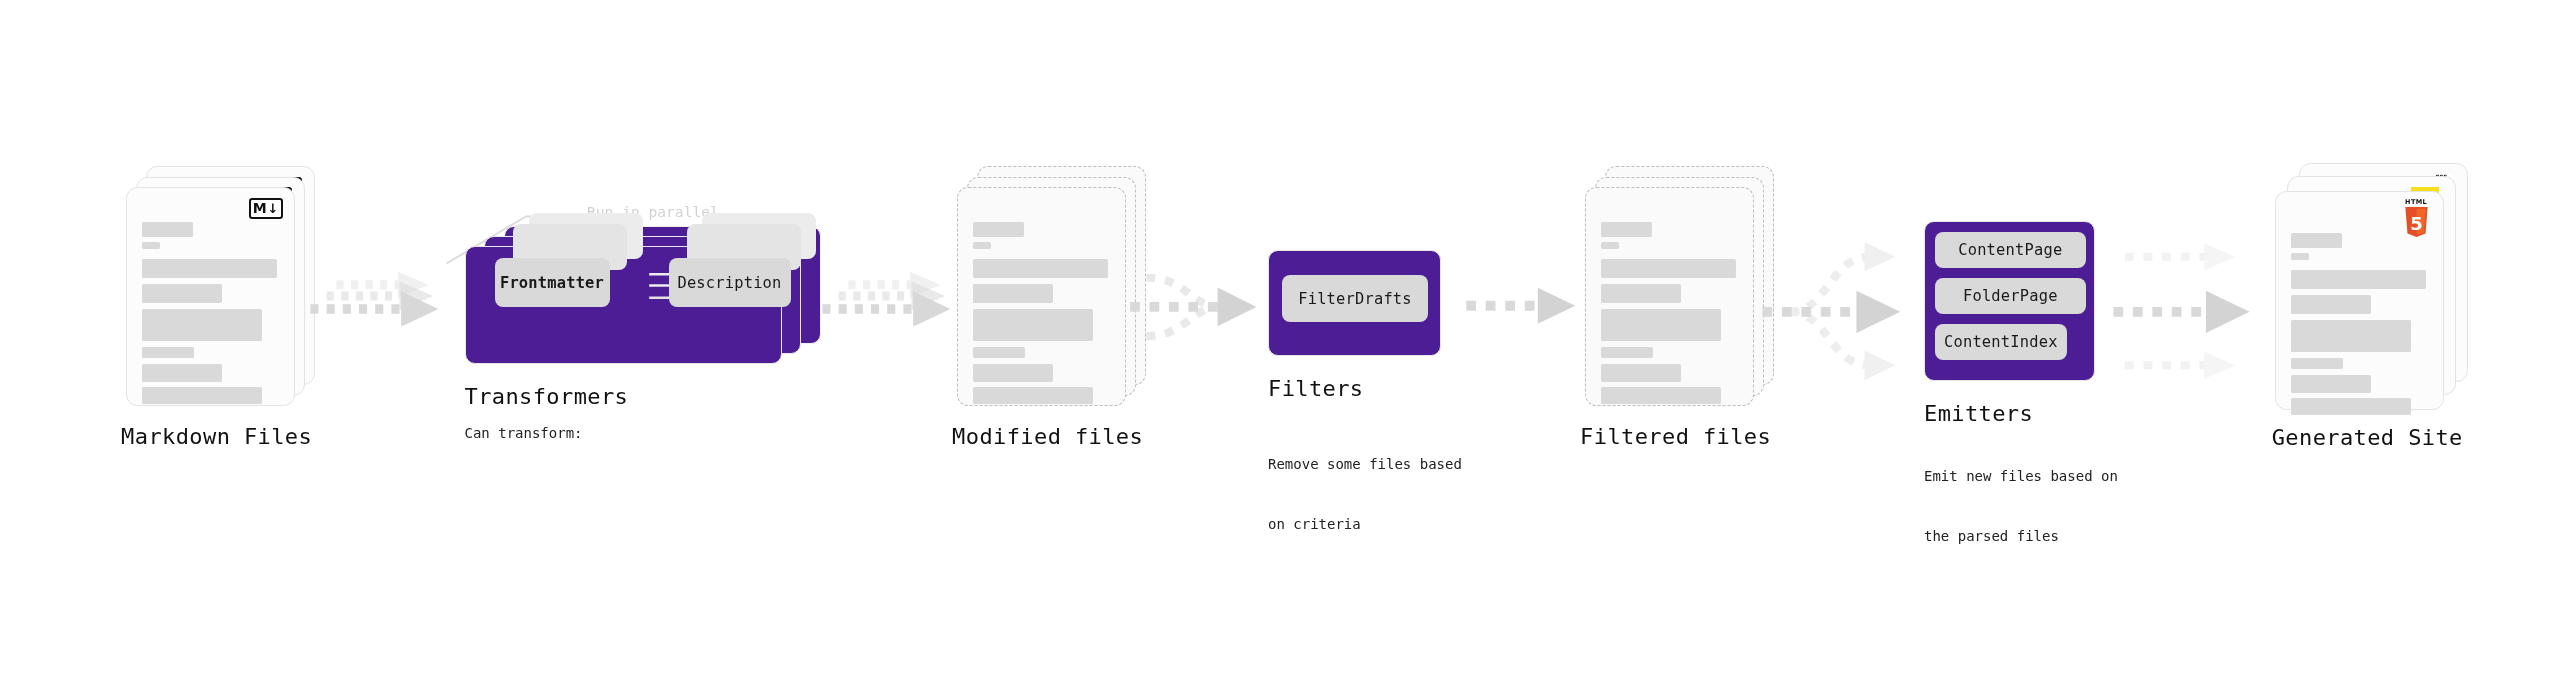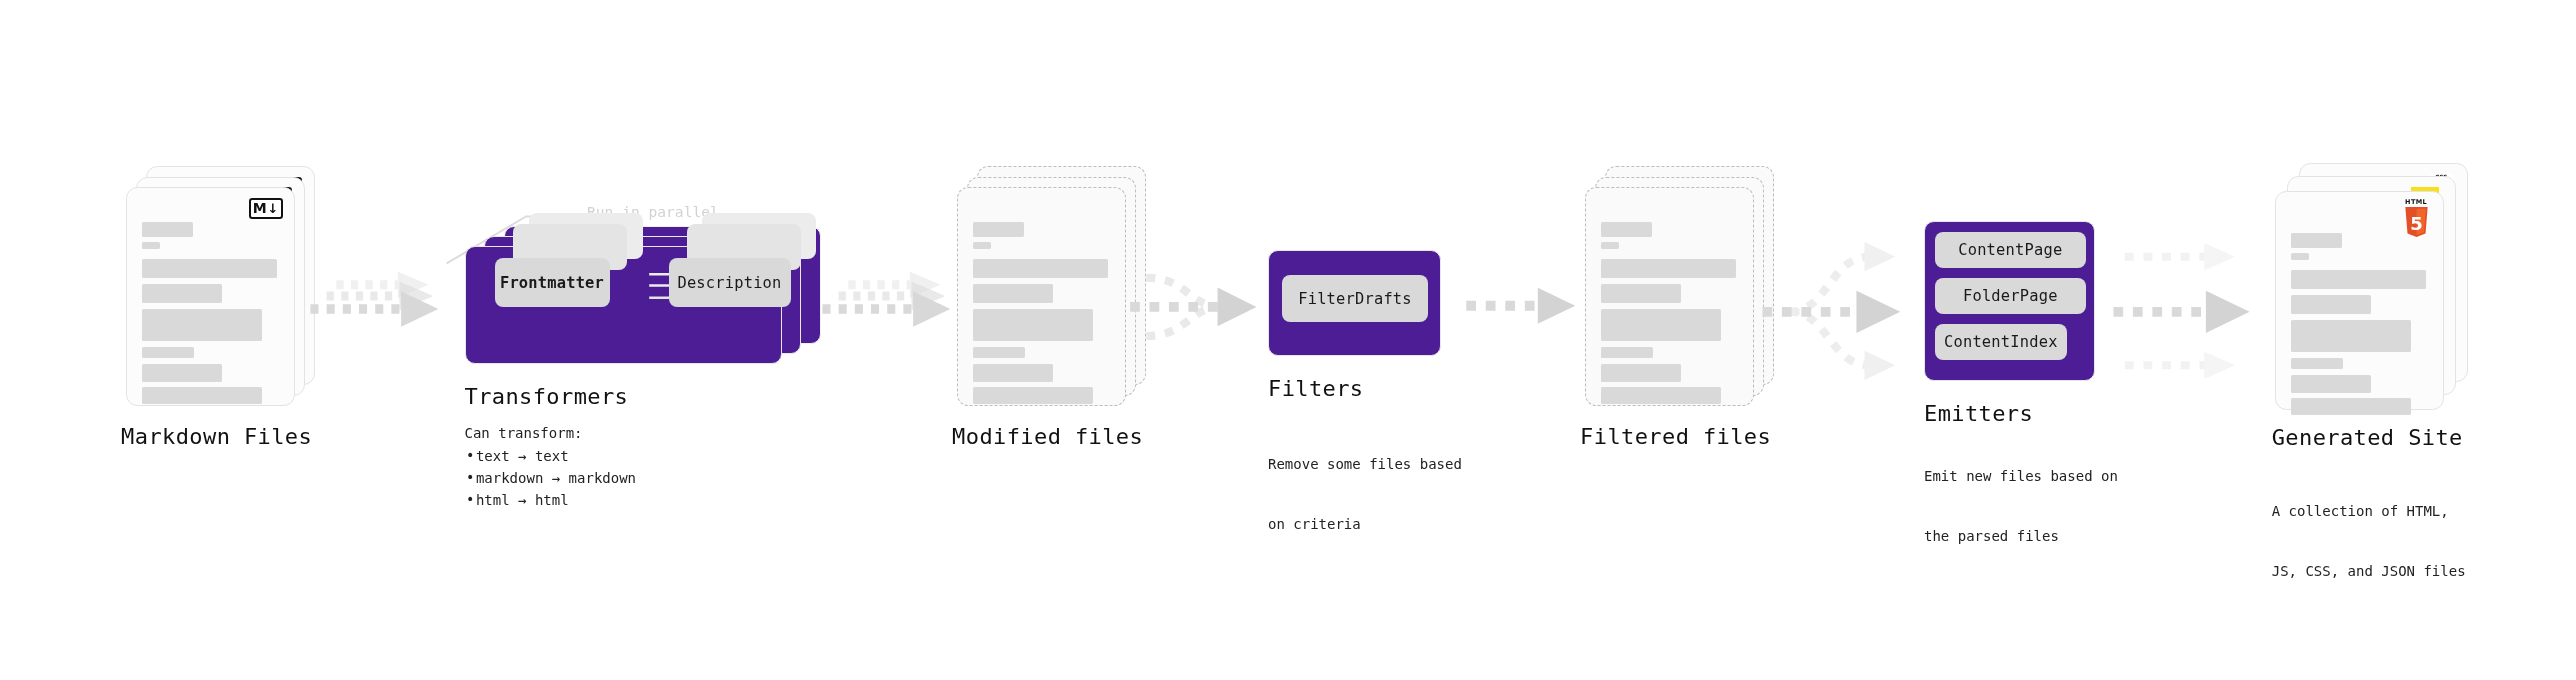--- a/index.html
+++ b/index.html
@@ -195,25 +195,20 @@
       </div>
       <div class="chip" style="position:absolute; left:203px; top:11.4px; width:122px; height:49px;">
         <span>Description</span>
       </div>
     </div>
 
     <div class="title" style="position:absolute; left:19.5px; top:197px;">Transformers</div>
 
     <div class="sub-list" style="position:absolute; left:19.5px; top:236px;">
       <div class="hd">Can transform:</div>
-      <ul>
-        <li>text → text</li>
-        <li>markdown → markdown</li>
-        <li>html → html</li>
-      </ul>
     </div>
   </div>
 
   <div class="arrow" style="left:819px; top:275px;">
     <svg width="138" height="68" viewBox="0 0 170 84">
       <g opacity="0.45">
         <line x1="36" y1="12" x2="118" y2="12" stroke="#dedede" stroke-width="11" stroke-dasharray="9 9"></line>
         <path d="M112 -4 L150 12 L112 28 Z" fill="#dedede"></path>
       </g>
       <g opacity="0.6">
@@ -375,20 +370,16 @@
           <div class="bar" style="width:135px;height:19.5px;"></div>
           <div class="bar" style="width:80px;height:19.5px;"></div>
           <div class="bar" style="width:120px;height:32px;"></div>
           <div class="bar" style="width:52px;height:11.4px;"></div>
           <div class="bar" style="width:80px;height:18px;"></div>
           <div class="bar" style="width:120px;height:16.3px;"></div>
         </div>
       </div>
     </div>
     <div class="title" style="position:absolute; left:-3.3px; top:262px;">Generated Site</div>
-    <div class="sub" style="position:absolute; left:-3.3px; top:297px;">
-      <div>A collection of HTML,</div>
-      <div>JS, CSS, and JSON files</div>
-    </div>
   </div>
 
 </div>
 
 
 </body></html>

